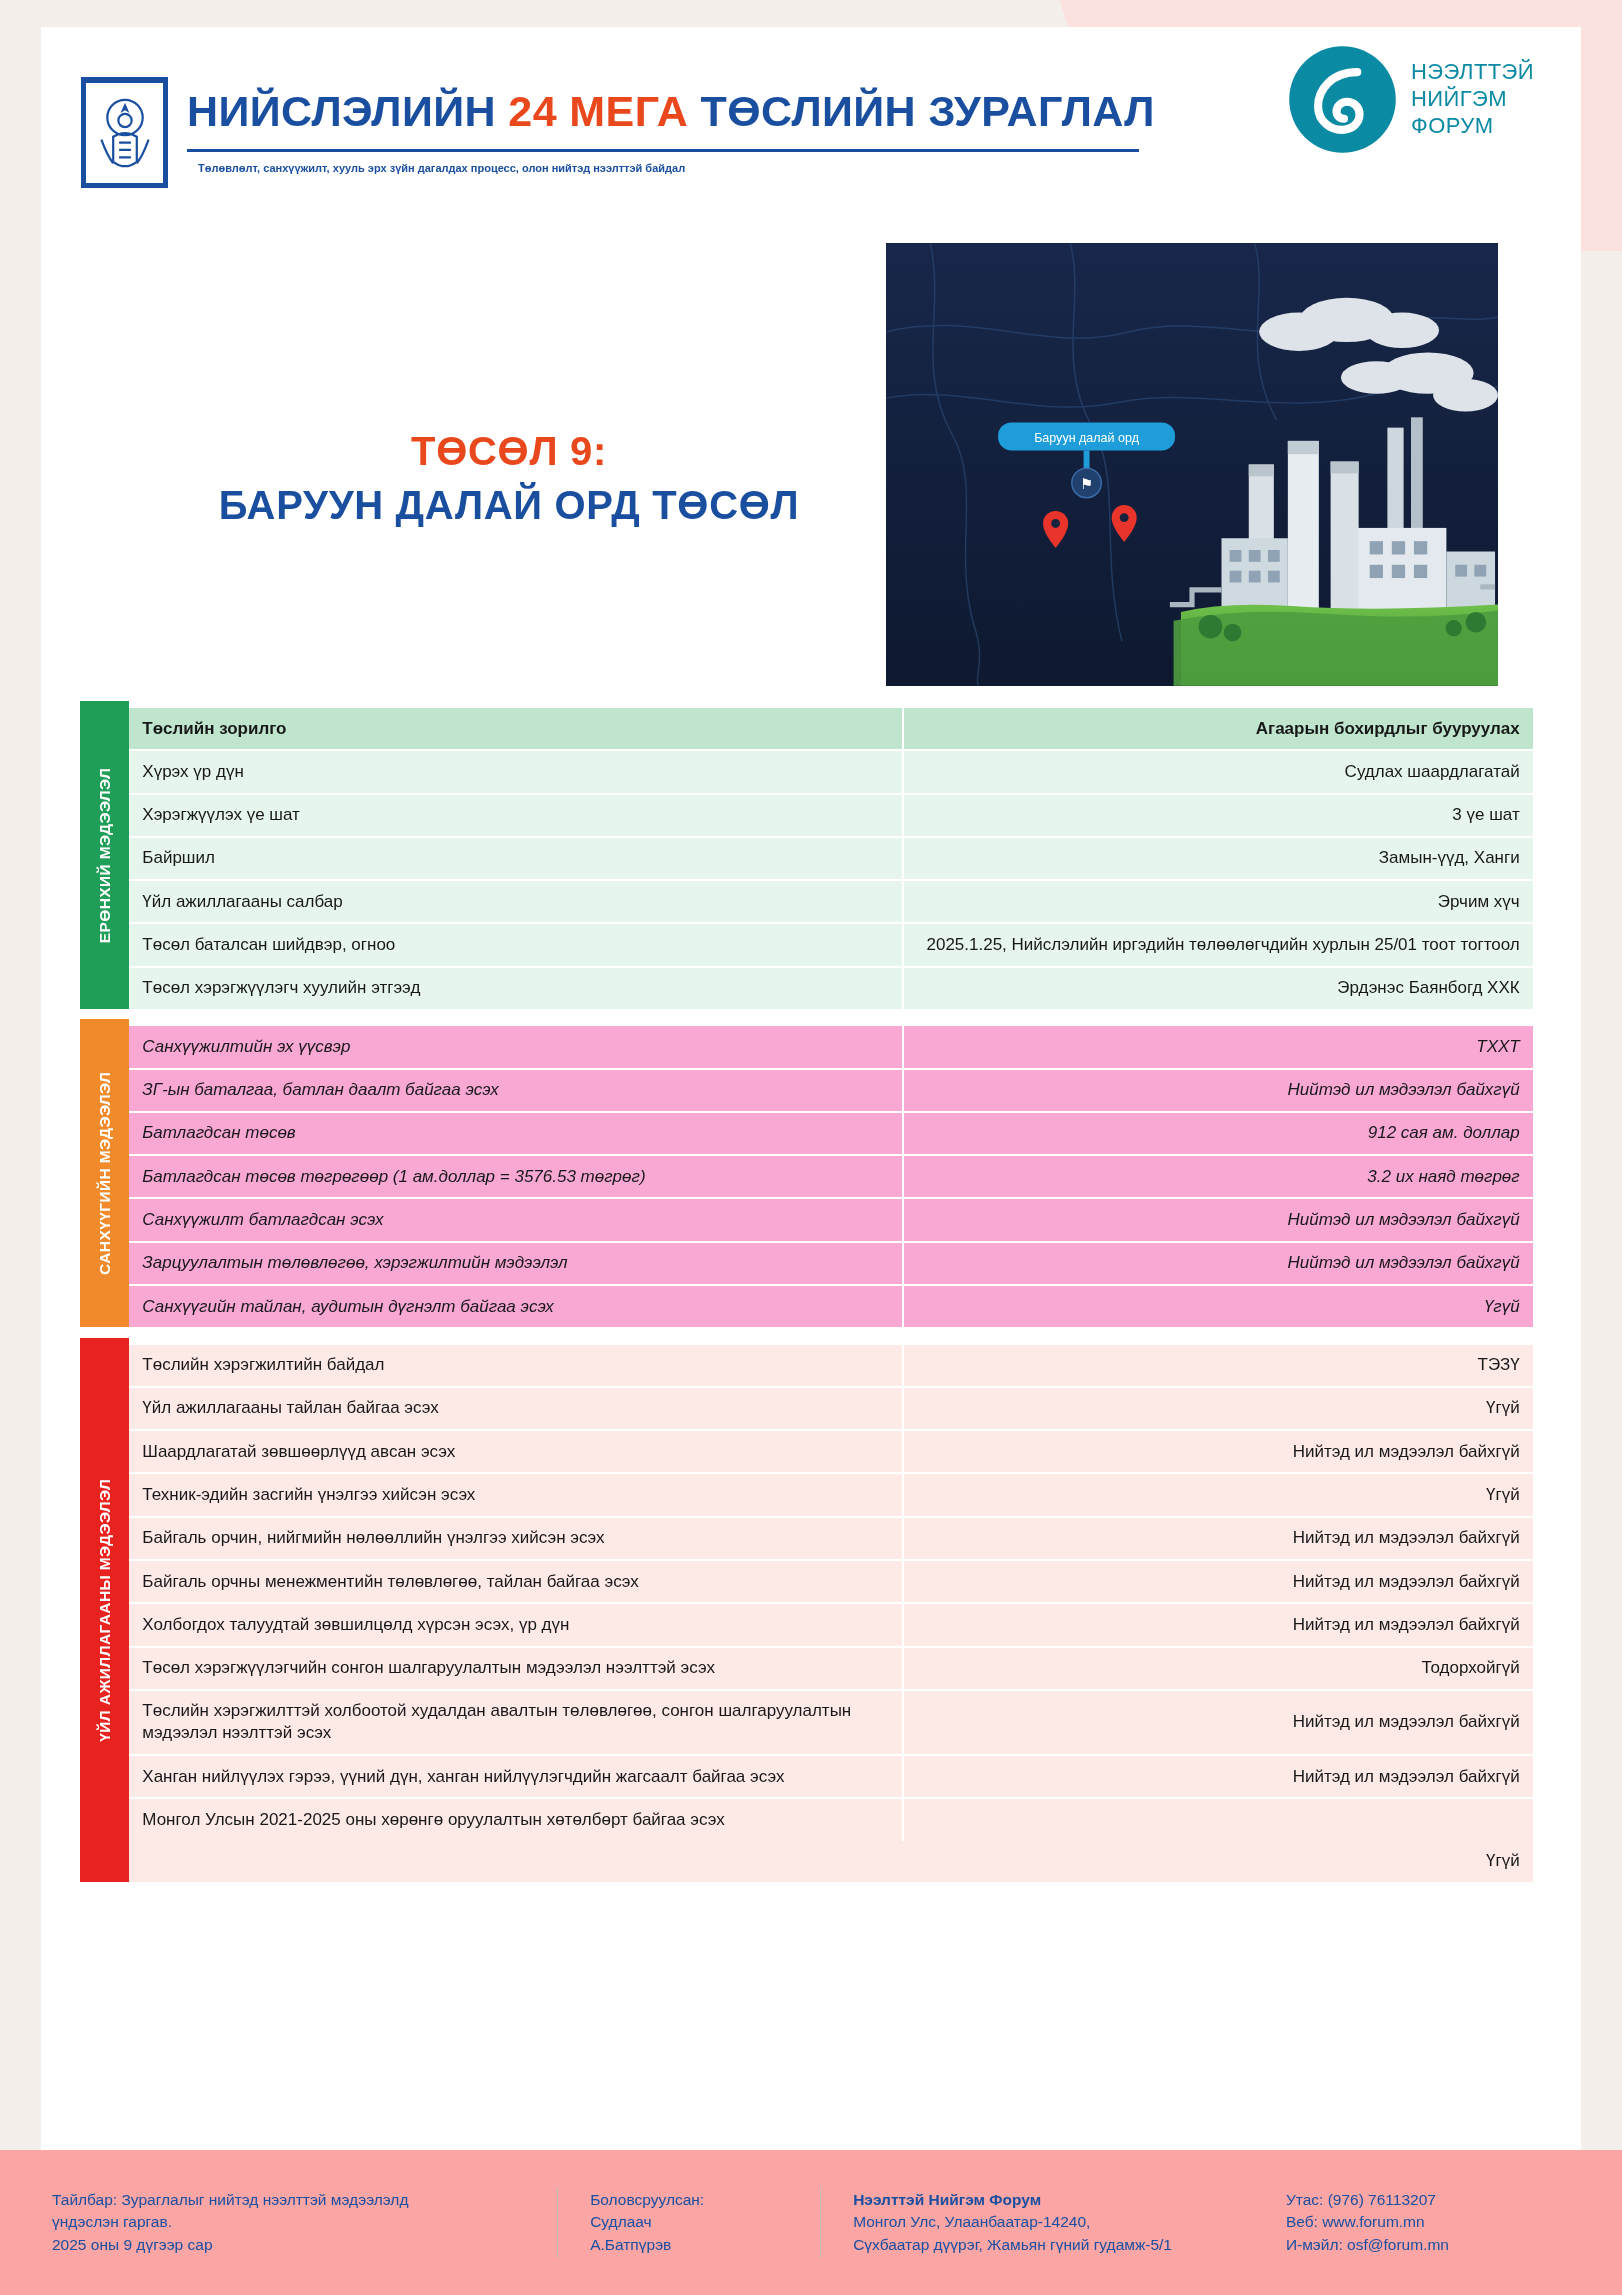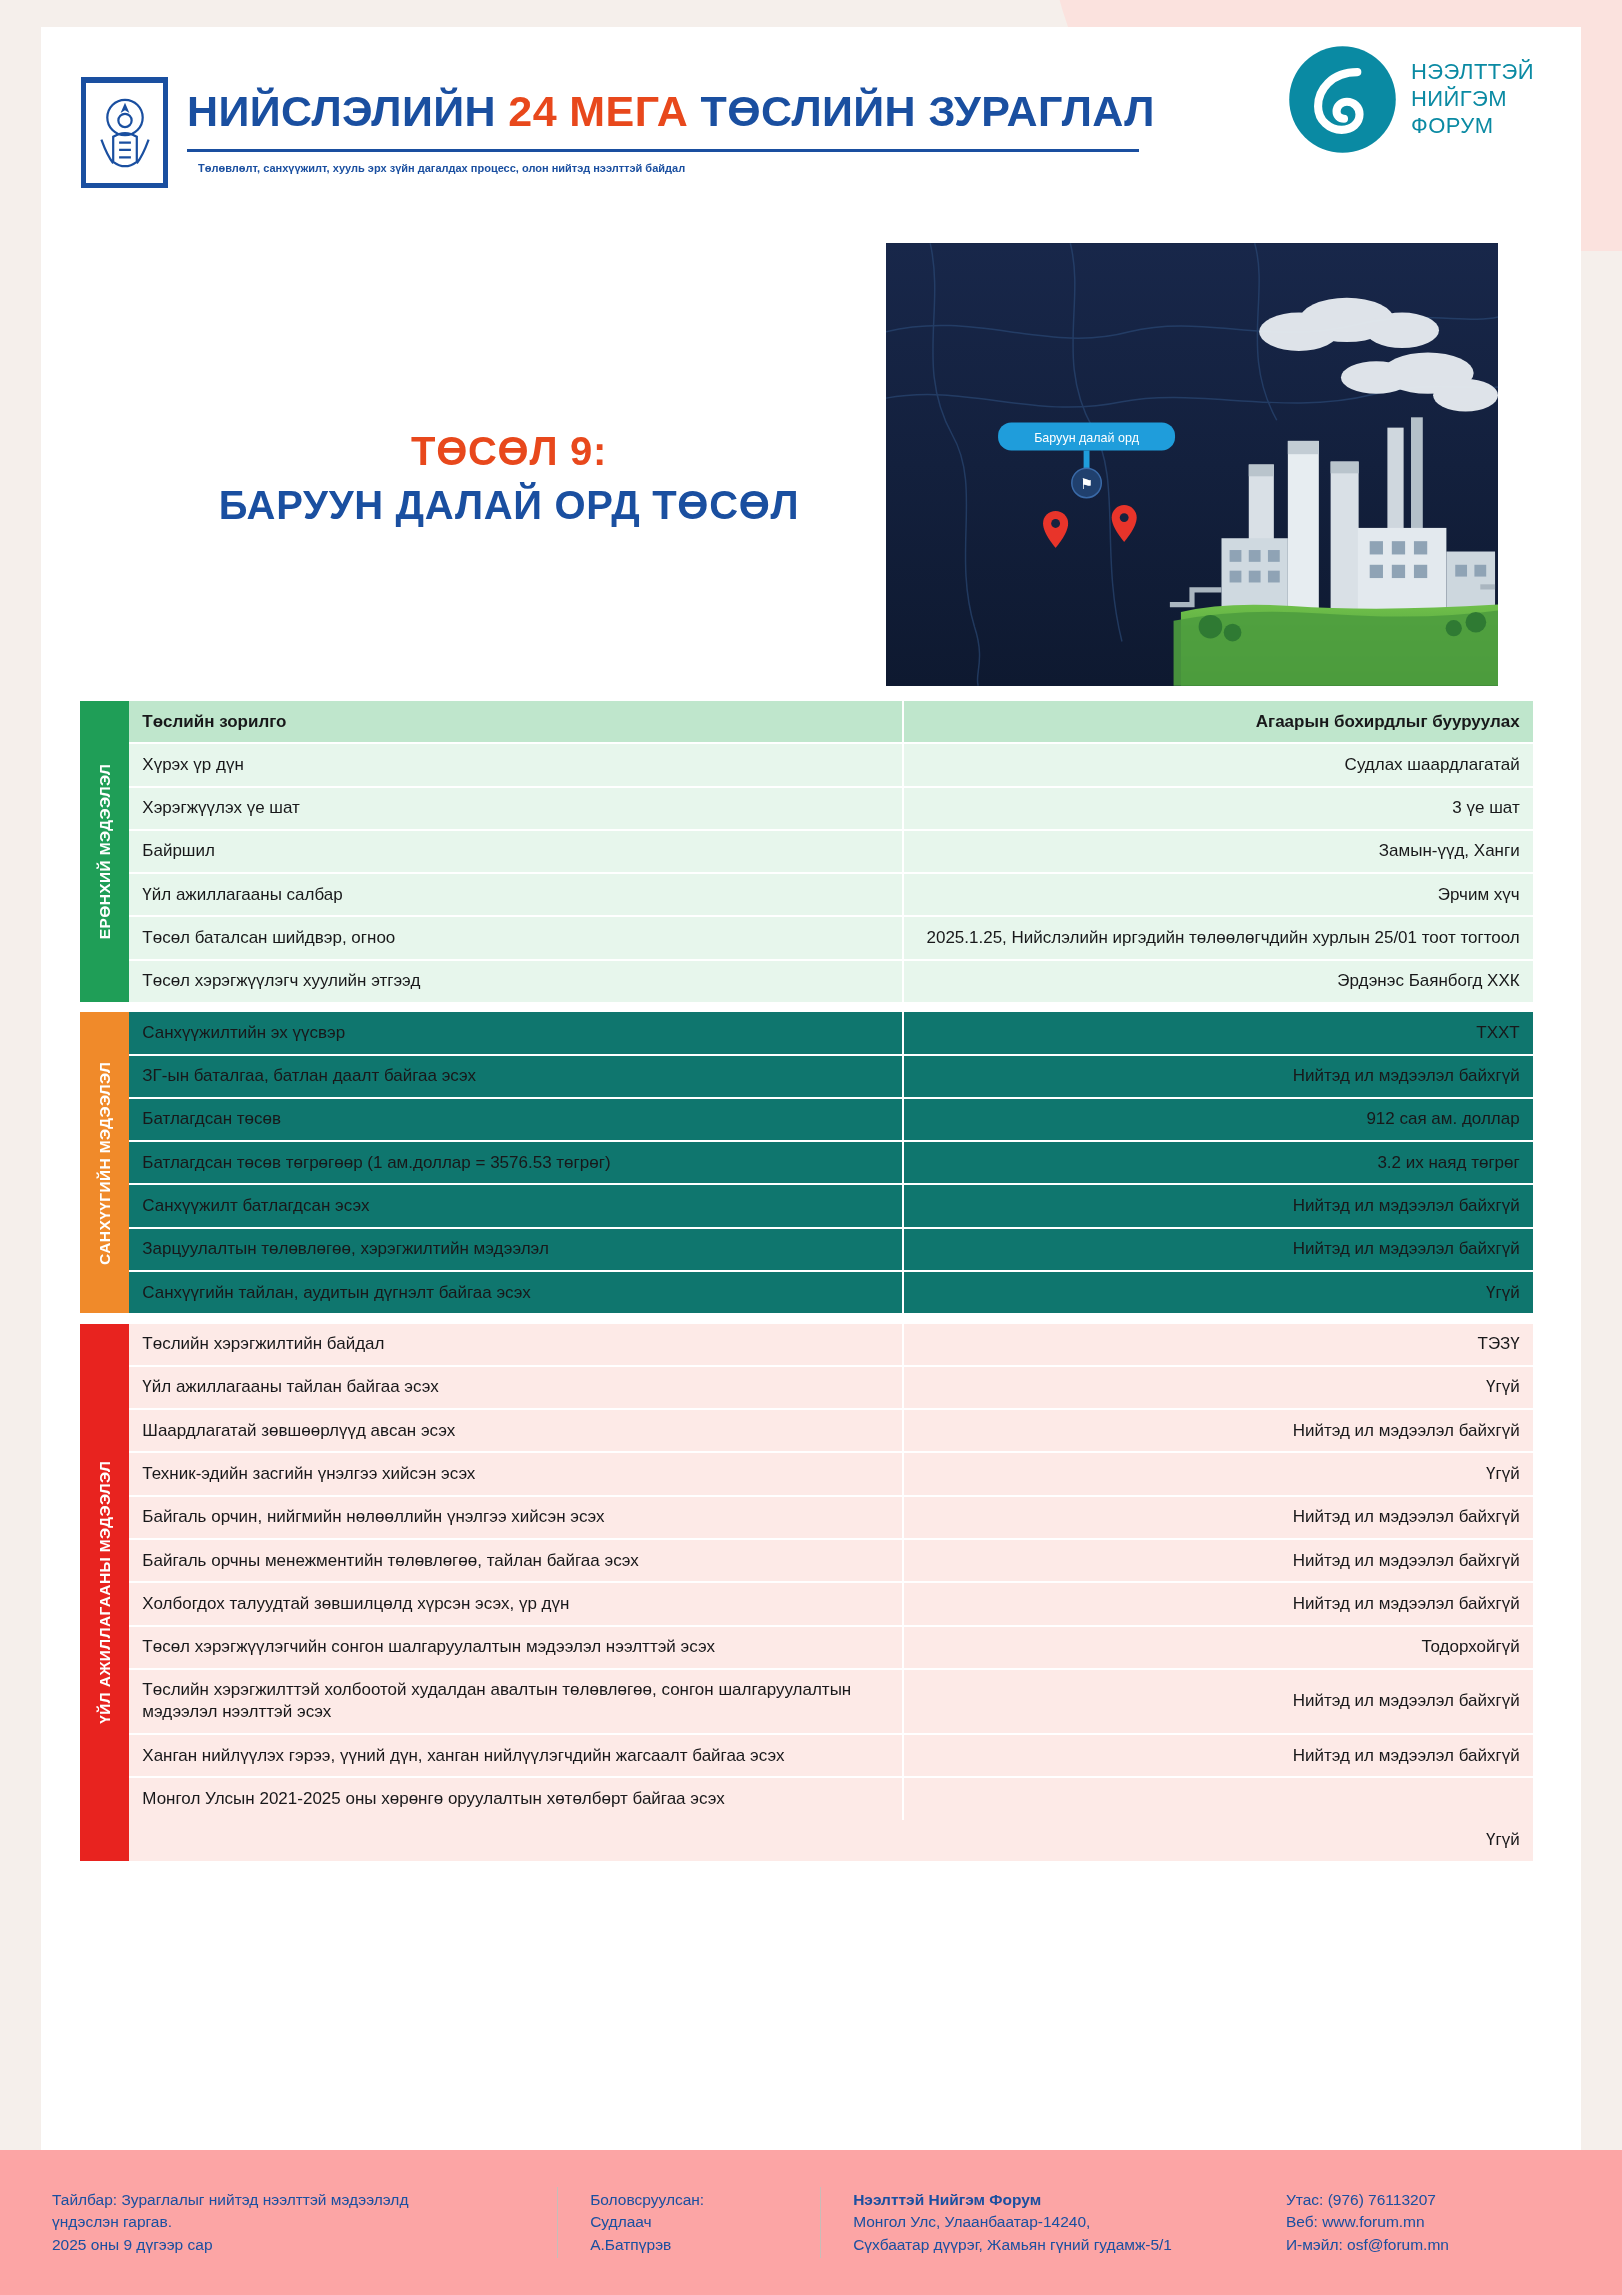--- a/index.html
+++ b/index.html
@@ -101,41 +101,41 @@
   .sidebar-label {
     width: 49px; flex-shrink: 0;
     display: flex; align-items: center; justify-content: center;
     color: #ffffff; font-weight: bold; font-size: 15.5px;
     letter-spacing: 0.4px;
   }
   .sidebar-label span {
     writing-mode: vertical-rl; transform: rotate(180deg);
     text-align: center; line-height: 1.15; padding: 4.4px 0;
   }
-  .rows { flex: 1; }
+  .rows { flex: 1; margin-top: 7px; }
   .row { display: flex; }
   .cell-l, .cell-r {
     display: flex; align-items: center;
     font-size: 17px; color: #18181a; line-height: 1.3;
   }
   .cell-l { width: 775px; padding: 9.6px 13.3px; }
   .cell-r { flex: 1; padding: 9.6px 13.3px; justify-content: center; text-align: right; }
   .cell-r span { display: block; width: 100%; }
 
   
   .b-green .sidebar-label { background: #1f9e57; }
   .b-green .row { background: #e7f6ec; border-bottom: 2.2px solid #ffffff; }
   .b-green .row:last-child { border-bottom: none; }
   .b-green .cell-l { border-right: 2.2px solid #ffffff; }
   .b-green .head { background: #bfe6cc; font-weight: bold; }
   .b-green .head .cell-l, .b-green .head .cell-r { font-weight: bold; }
 
   
   .b-orange .sidebar-label { background: #f08a2a; }
-  .b-orange .row { background: #0f766e; border-bottom: 2.2px solid #ffffff; }
+  .b-orange .row { background: #f9a8d4; border-bottom: 2.2px solid #ffffff; font-style: italic; }
   .b-orange .row:last-child { border-bottom: none; }
   .b-orange .cell-l { border-right: 2.2px solid #ffffff; }
 
   
   .b-red .sidebar-label { background: #e8231f; }
   .b-red .row { background: #fdeae7; border-bottom: 2.2px solid #ffffff; }
   .b-red .row:last-child { border-bottom: none; flex-direction: column; }
   .b-red .cell-l { border-right: 2.2px solid #ffffff; }
 
   

